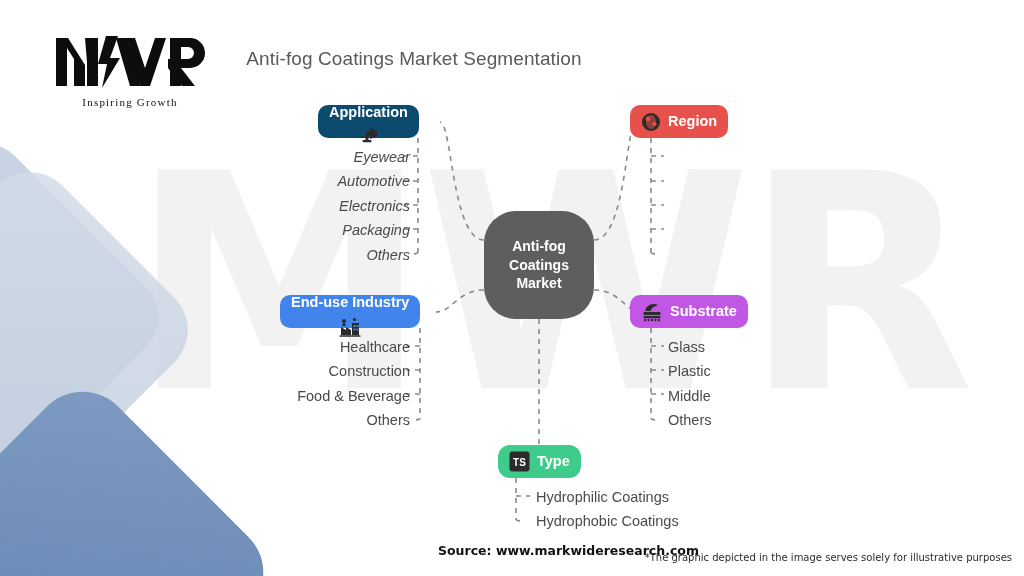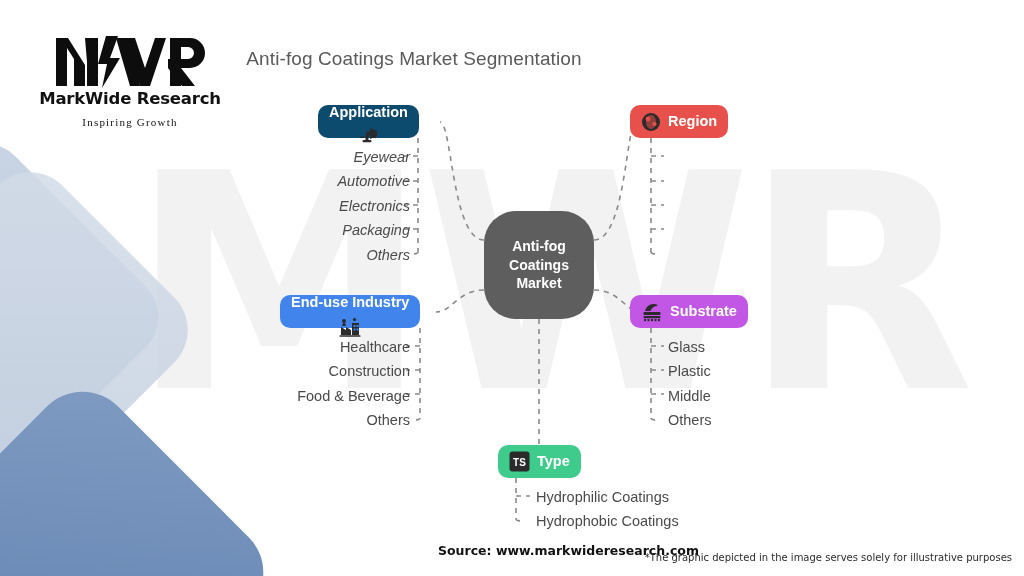--- a/index.html
+++ b/index.html
@@ -84,21 +84,21 @@
     position:absolute;left:484px;top:211px;width:110px;height:108px;
     background:#5e5e5e;border-radius:32px;
     display:flex;flex-direction:column;align-items:center;justify-content:center;
     color:#fff;font-size:14px;font-weight:700;line-height:1.33;text-align:center;
   }
 
   .node-application{left:318px;top:105px;background:#0c4a6e;color:#ffffff;flex-direction:column;}
   .node-region{left:630px;top:105px;background:#e8504b;}
   .node-enduse{left:280px;top:295px;background:#4185ec;flex-direction:column;}
   .node-substrate{left:630px;top:295px;background:#c257e6;}
-  .node-type{left:498px;top:445px;background:#3ecb8c;}
+  .node-type{left:498px;top:445px;background:#3ecb8c;border-radius:12px;}
 
   
   .leaves{position:absolute;font-size:14.5px;color:#4a4a4a;}
   .leaves .leaf{height:24.4px;line-height:24.4px;white-space:nowrap;}
   .leaves.right{text-align:left;}
   .leaves.left{text-align:right;}
 
   .leaves-application{left:180px;top:145px;width:230px;font-style:italic;}
   .leaves-enduse{left:150px;top:335px;width:260px;}
   .leaves-region{left:668px;top:145px;width:300px;}
@@ -137,21 +137,20 @@
         <polygon points="31,6 44,6 44,54 33,54 33,30"></polygon>
 
         <polygon points="52,4 64,4 56,26 66,26 48,56 53,32 44,32"></polygon>
 
         <polygon points="70,6 81,6 91,36 101,6 112,6 96,54 86,54"></polygon>
         <polygon points="70,6 76,6 86,54 76,54 62,6"></polygon>
 
         <path d="M116 6 h20 a15 15 0 0 1 0 30 h-9 l14 18 h-13 l-14 -18 v-9 h20 a6 6 0 0 0 0 -12 h-7 v39 h-11 z"></path>
       </g>
     </svg>
-    <div class="logo-name">MarkWide Research</div>
     <div class="logo-tag">Inspiring Growth</div>
   </div>
 
   <div class="chart-title">Anti-fog Coatings Market Segmentation</div>
 
   <svg id="wires">
     <g fill="none" stroke="#8a8a8a" stroke-width="1.6" stroke-dasharray="5,5" stroke-linecap="butt">
 
       <path d="M484,240 C452,240 452,122 440,122"></path>
 

